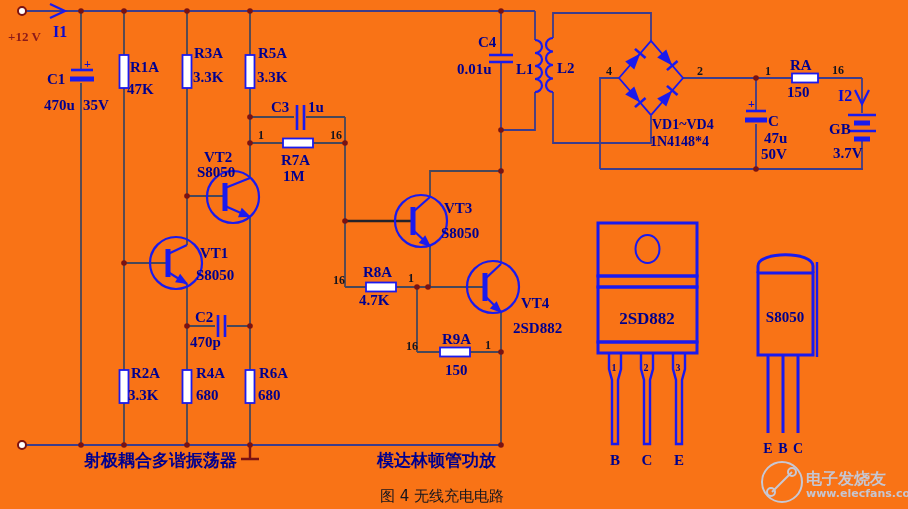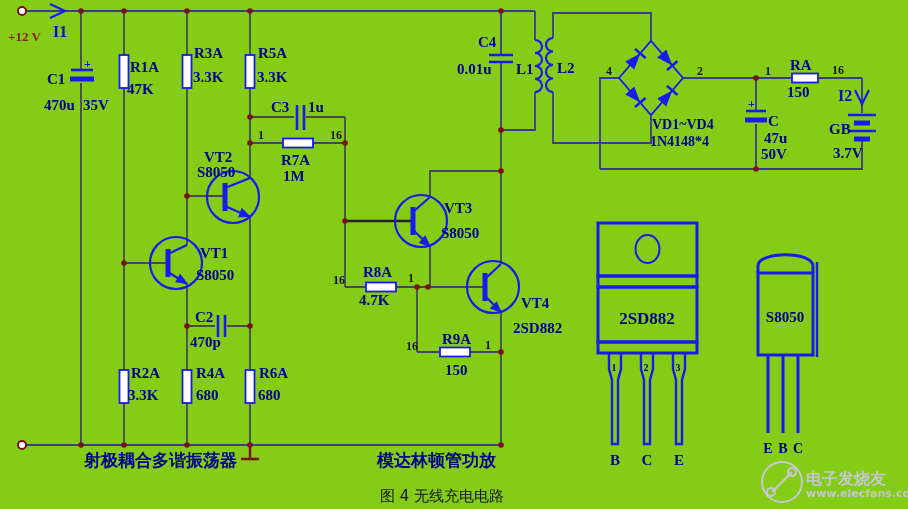--- a/index.html
+++ b/index.html
@@ -1,16 +1,16 @@
 <!DOCTYPE html>
 <html><head>
 <meta charset="utf-8">
 <style>
   html,body{margin:0;padding:0;background:#fff;}
-  .stage{position:relative;width:908px;height:509px;background:#84cc16;overflow:hidden;
+  .stage{position:relative;width:908px;height:509px;background:#f97316;overflow:hidden;
          font-family:"Liberation Serif",serif;}
   svg{display:block;}
   
   .wb{stroke:#3c3c8c;stroke-width:1.8;fill:none;}
   .wg{stroke:#47475a;stroke-width:1.8;fill:none;}
   .wk{stroke:#23232b;stroke-width:2.6;fill:none;}
   
   .sym{stroke:#1a1aee;stroke-width:2.2;fill:none;}
   .symf{fill:#1a1aee;stroke:none;}
   .rbody{stroke:#1a1aee;stroke-width:1.8;fill:#ffffff;}

